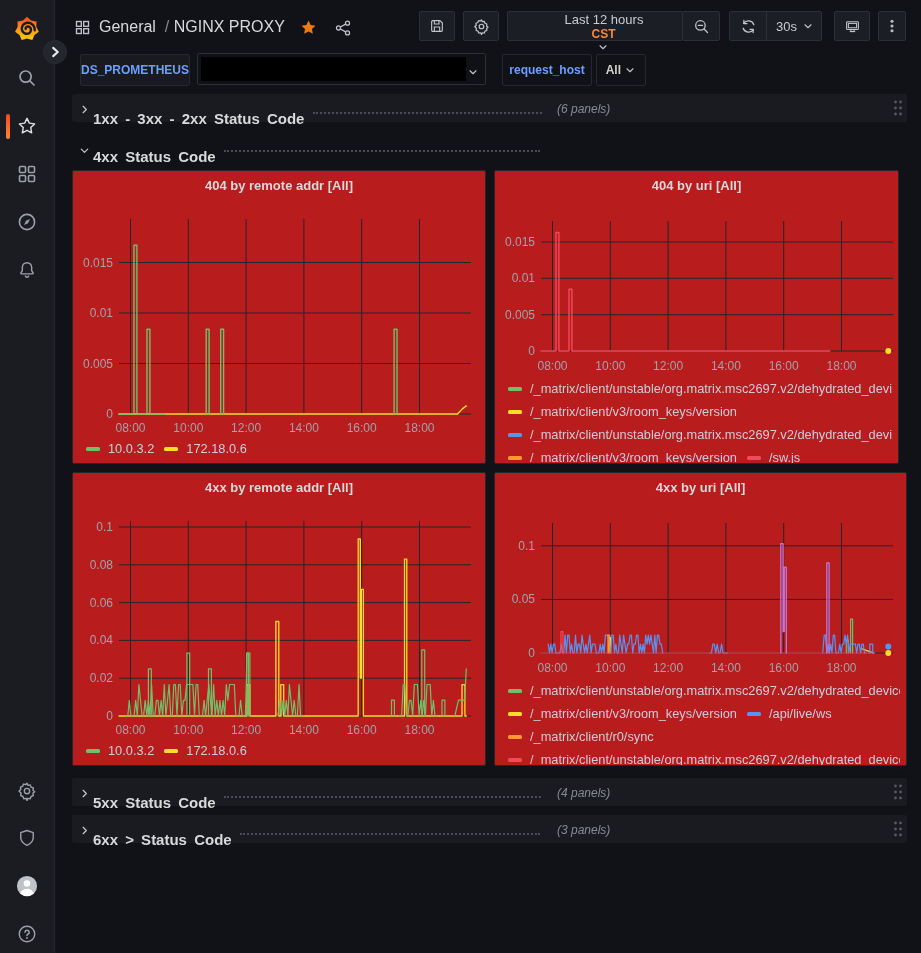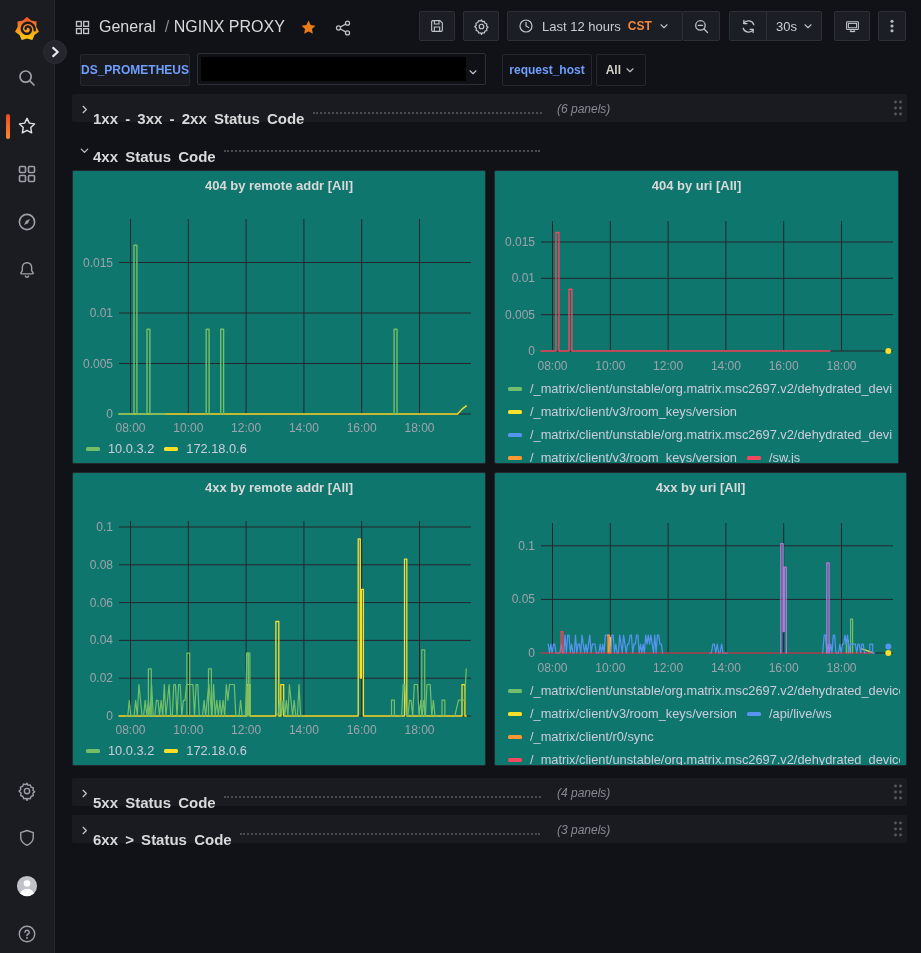--- a/index.html
+++ b/index.html
@@ -8,21 +8,21 @@
 #expand { position:absolute; left:43px; top:40px; width:24px; height:24px; border-radius:50%; background:#24262d; z-index:5; color:#e6e7ea; text-align:center; font-size:14px; line-height:22px; font-weight:bold; border:1px solid #2b2d34;}
 #starbar { position:absolute; left:6px; top:114px; width:4px; height:25px; border-radius:2px; background:linear-gradient(#f2491c,#ff8833); }
 .navtitle { position:absolute; top:18px; font-size:16px; color:#d8d9da; white-space:nowrap; }
 .btn { position:absolute; top:11px; height:30px; background:#1b1e24; border:1px solid #2c2f36; border-radius:2px; display:flex; align-items:center; justify-content:center; }
 .btn svg { display:block; }
 .vlabel { position:absolute; top:54px; height:32px; background:#181a20; border:1px solid #26282f; border-radius:2px; color:#6e9fff; font-size:12px; font-weight:bold; display:flex; align-items:center; justify-content:center; }
 .rowstrip { position:absolute; left:72px; width:835px; height:28px; background:#191b21; border-radius:2px; }
 .rowhead { position:absolute; color:#d8d9da; font-size:15px; font-weight:bold; word-spacing:3px; white-space:nowrap;margin-top:11px; }
 .dotlead { position:absolute; border-bottom:2px dotted #4a4c53; height:1px; }
 .npanels { position:absolute; color:#868a92; font-size:12px; font-style:italic; }
-.panel { position:absolute; width:414px; height:294px; background:#0f766e; border:1px solid #25272e; border-radius:2px; overflow:hidden; }
+.panel { position:absolute; width:414px; height:294px; background:#b91c1c; border:1px solid #25272e; border-radius:2px; overflow:hidden; }
 .ptitle { position:absolute; top:7px; left:0; right:0; text-align:center; font-size:13px; font-weight:bold; color:#d8d9da; }
 .ax { font-family:"Liberation Sans",sans-serif; font-size:12px; fill:#9fa3ac; }
 .lrow { position:absolute; left:13px; right:6px; height:23px; display:flex; align-items:center; overflow:hidden; white-space:nowrap; }
 .li { display:inline-flex; align-items:center; margin-right:10px; flex:none; }
 .lm { display:inline-block; width:14px; height:4px; border-radius:1.5px; margin-right:8px; flex:none; }
 .lt { font-size:12.8px; color:#ccccdc; }
 </style></head>
 <body>
 <div id="sidebar">
   <div class="sicon" style="top:16px; left:14px;"><svg width="26" height="26" viewBox="0 0 24 24">
@@ -120,21 +120,21 @@
     </svg>
   </div>
 <div class="btn" style="left:463px; width:36px;">
     <svg width="17" height="17" viewBox="0 0 24 24">
       <g fill="none" stroke="#c2c4cb" stroke-width="1.7">
         <circle cx="12" cy="12" r="3.2"></circle>
         <path d="M12 2.6l1.1 2.6 2.8-.5 1 2.7 2.7 1-.5 2.8 2.1 1.8-2.1 1.8.5 2.8-2.7 1-1 2.7-2.8-.5-1.1 2.6-1.1-2.6-2.8.5-1-2.7-2.7-1 .5-2.8L2.5 12l2.1-1.8-.5-2.8 2.7-1 1-2.7 2.8.5z" stroke-linejoin="round"></path>
       </g>
     </svg>
   </div>
-<div class="btn" style="left:507px; width:176px; justify-content:flex-start; padding-left:10px;">
+<div class="btn" style="left:507px; width:176px; justify-content:flex-start; padding-left:10px;flex-direction:column;">
     <svg width="16" height="16" viewBox="0 0 24 24">
       <g fill="none" stroke="#c2c4cb" stroke-width="1.8">
         <circle cx="12" cy="12" r="9"></circle>
         <path d="M12 6.5V12l4 2.3" stroke-linecap="round"></path>
       </g>
     </svg>
     <span style="color:#c9ccd3;font-size:13px;margin-left:8px;">Last 12 hours</span>
     <span style="color:#f58a38;font-size:12px;font-weight:bold;margin-left:7px;text-align:right;">CST</span>
     <span style="margin-left:6px;display:flex;">
       <svg width="12" height="12" viewBox="0 0 24 24">

